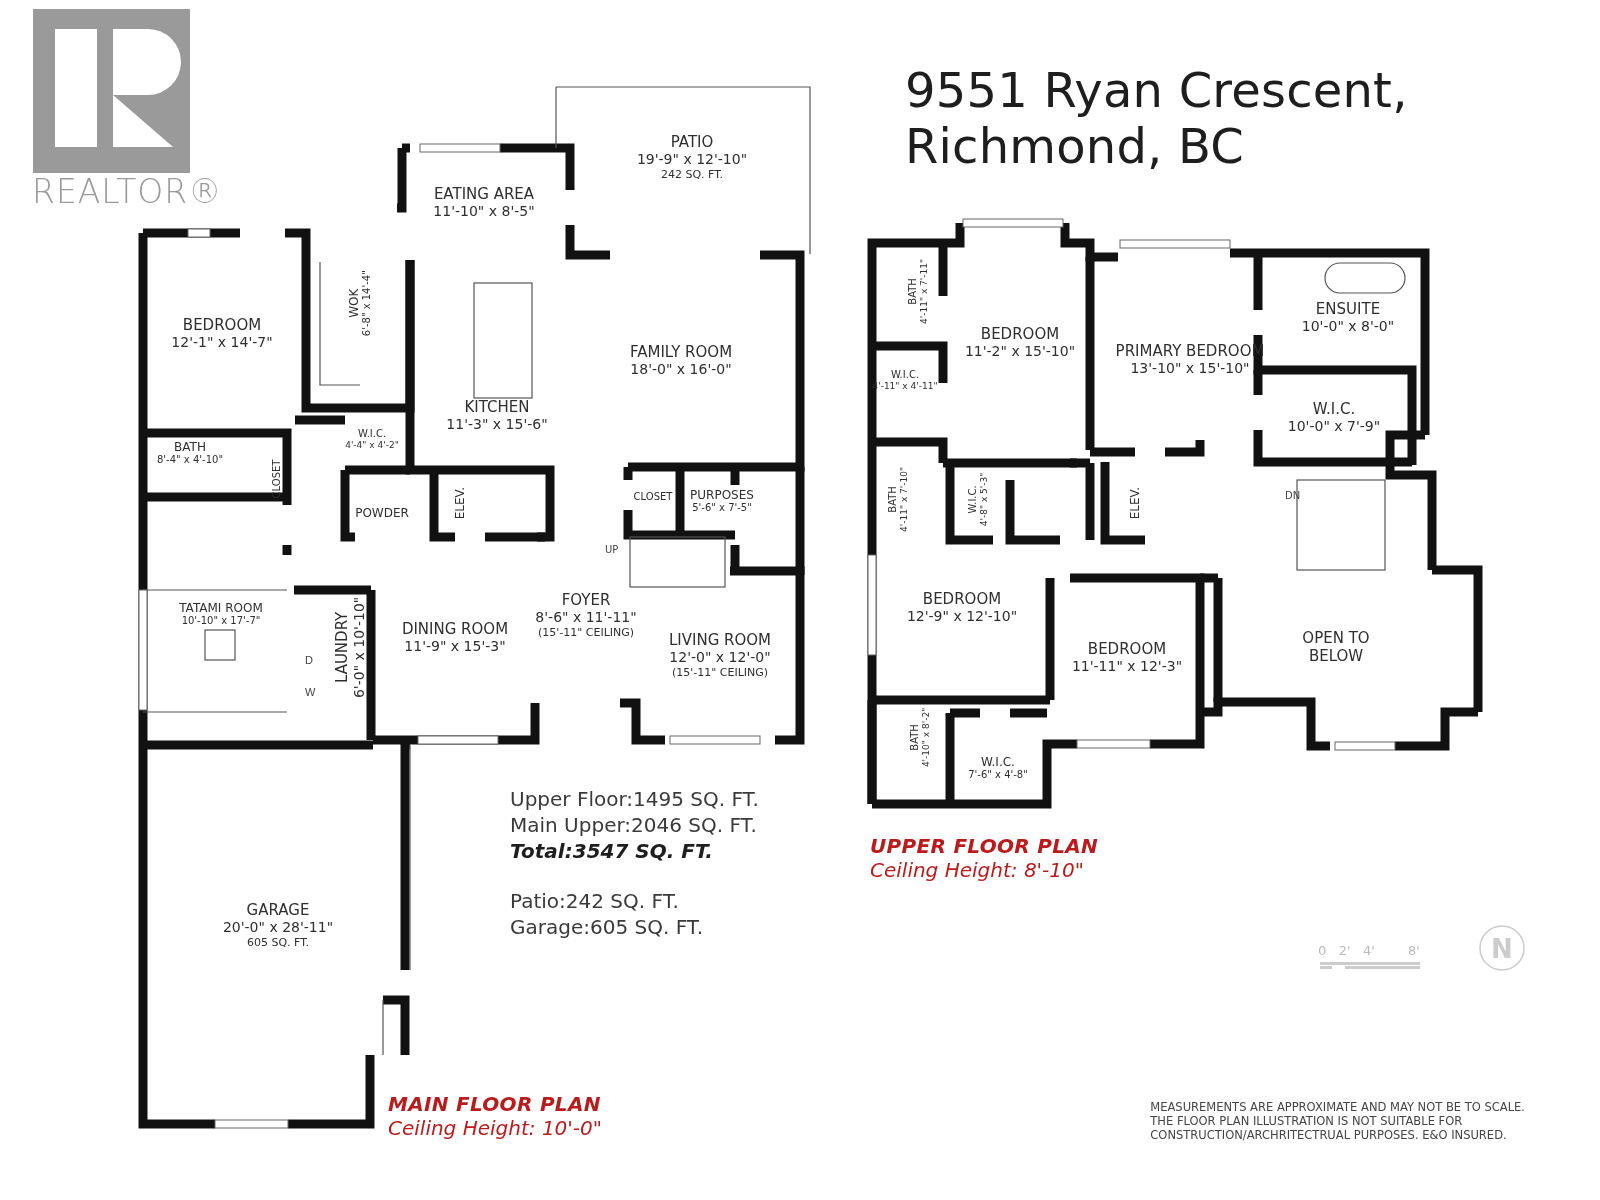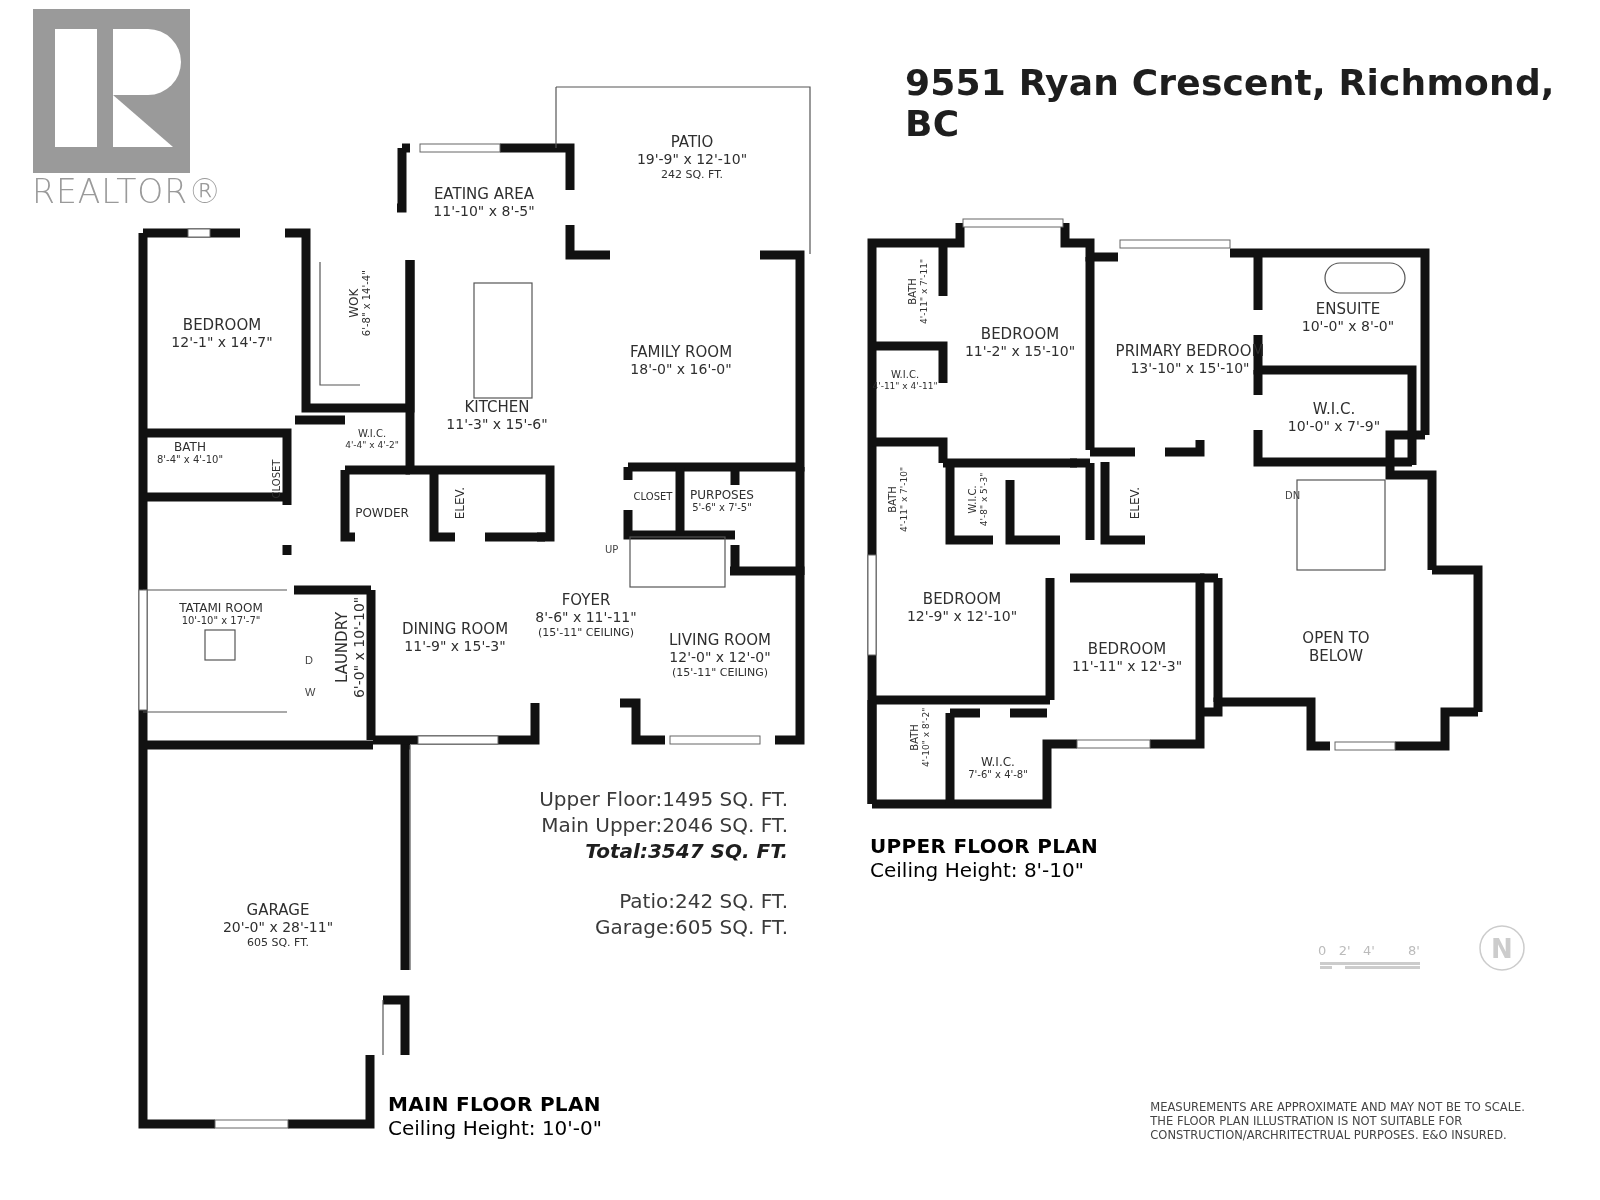--- a/index.html
+++ b/index.html
@@ -1,35 +1,35 @@
 <!DOCTYPE html>
 <html><head>
 <meta charset="utf-8">
 <style>
   html, body { margin:0; padding:0; background:#fff; }
   body { width:1600px; height:1200px; position:relative; overflow:hidden; font-family:"Liberation Sans", sans-serif; color:#2a2a2a; }
   .abs { position:absolute; }
   .logo-box { left:33px; top:9px; width:157px; height:164px; background:#9a9a9a; }
   .logo-text { left:32px; top:172px; font-size:33px; color:#9a9a9a; letter-spacing:1px; font-family:"DejaVu Sans", sans-serif; font-weight:300; }
-  .title { left:905px; top:62px; font-size:36px; font-weight:bold; color:#1e1e1e; font-family:"DejaVu Sans", sans-serif; letter-spacing:0.2px; }
+  .title { left:905px; top:62px; font-size:48px; font-weight:normal; color:#1e1e1e; font-family:"DejaVu Sans", sans-serif; letter-spacing:0.2px; }
   svg.plan { position:absolute; left:0; top:0; }
   .lbl { position:absolute; text-align:center; transform:translateX(-50%); white-space:nowrap; color:#2f2f2f; font-family:"DejaVu Sans", sans-serif; line-height:1.2; }
   .lbl .nm { font-size:15px; display:block; }
   .lbl .dm { font-size:14px; display:block; }
   .lbl .sub { font-size:11px; display:block; }
   .lbl.sm .nm { font-size:12px; }
   .lbl.sm .dm { font-size:10px; }
   .lbl.xs .nm { font-size:10px; }
   .lbl.xs .dm { font-size:9px; }
   .rot { transform:translateX(-50%) rotate(-90deg); }
   .stats { position:absolute; left:510px; top:786px; font-family:"DejaVu Sans", sans-serif; font-size:20px; color:#3a3a3a; }
-  .stats .row { display:flex; justify-content:flex-end; width:278px; height:26px; line-height:26px; }
+  .stats .row { display:flex; justify-content:flex-start; width:278px; height:26px; line-height:26px; }
   .stats .row.bold { font-weight:bold; color:#1e1e1e;font-style:italic; }
   .stats .gap { height:24px; }
-  .plan-title { position:absolute; font-family:"DejaVu Sans", sans-serif; color:#000000; }
+  .plan-title { position:absolute; font-family:"DejaVu Sans", sans-serif; color:#b91c1c;font-style:italic; }
   .plan-title .pt { font-size:20px; font-weight:bold; letter-spacing:0.3px; }
   .plan-title .ch { font-size:20px; }
   .disclaimer { position:absolute; right:75px; top:1100px; text-align:left; font-family:"DejaVu Sans", sans-serif; font-size:11.5px; color:#444; line-height:14px; }
   .scale { position:absolute; left:1318px; top:943px; font-family:"DejaVu Sans", sans-serif; font-size:13px; color:#bbb; }
 </style>
 </head>
 <body>
 
 <div class="abs logo-box">
   <svg width="157" height="164" viewBox="0 0 157 164">

